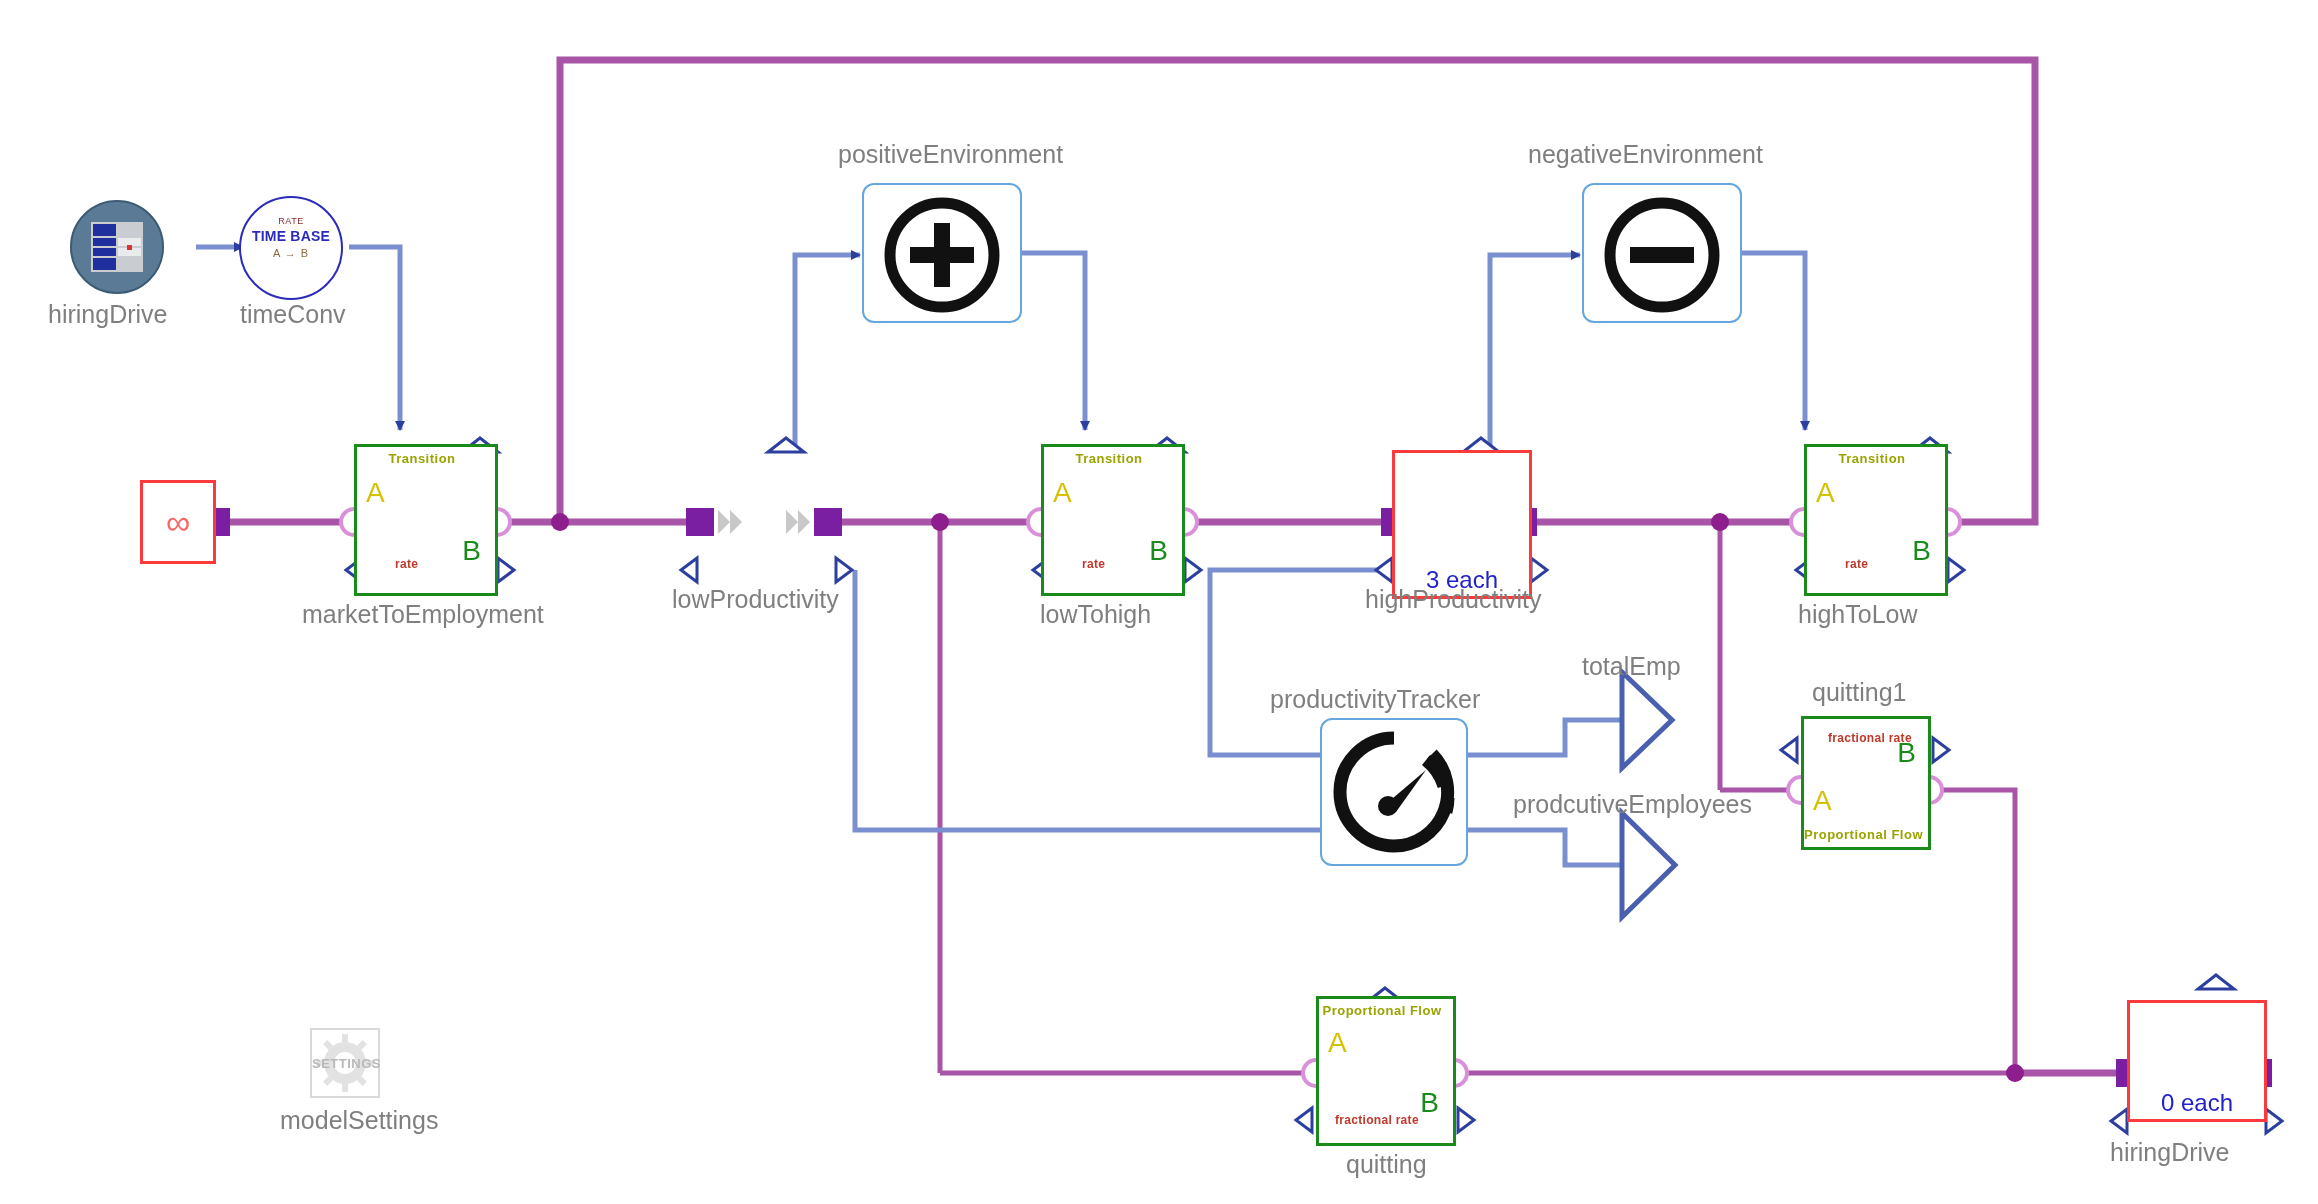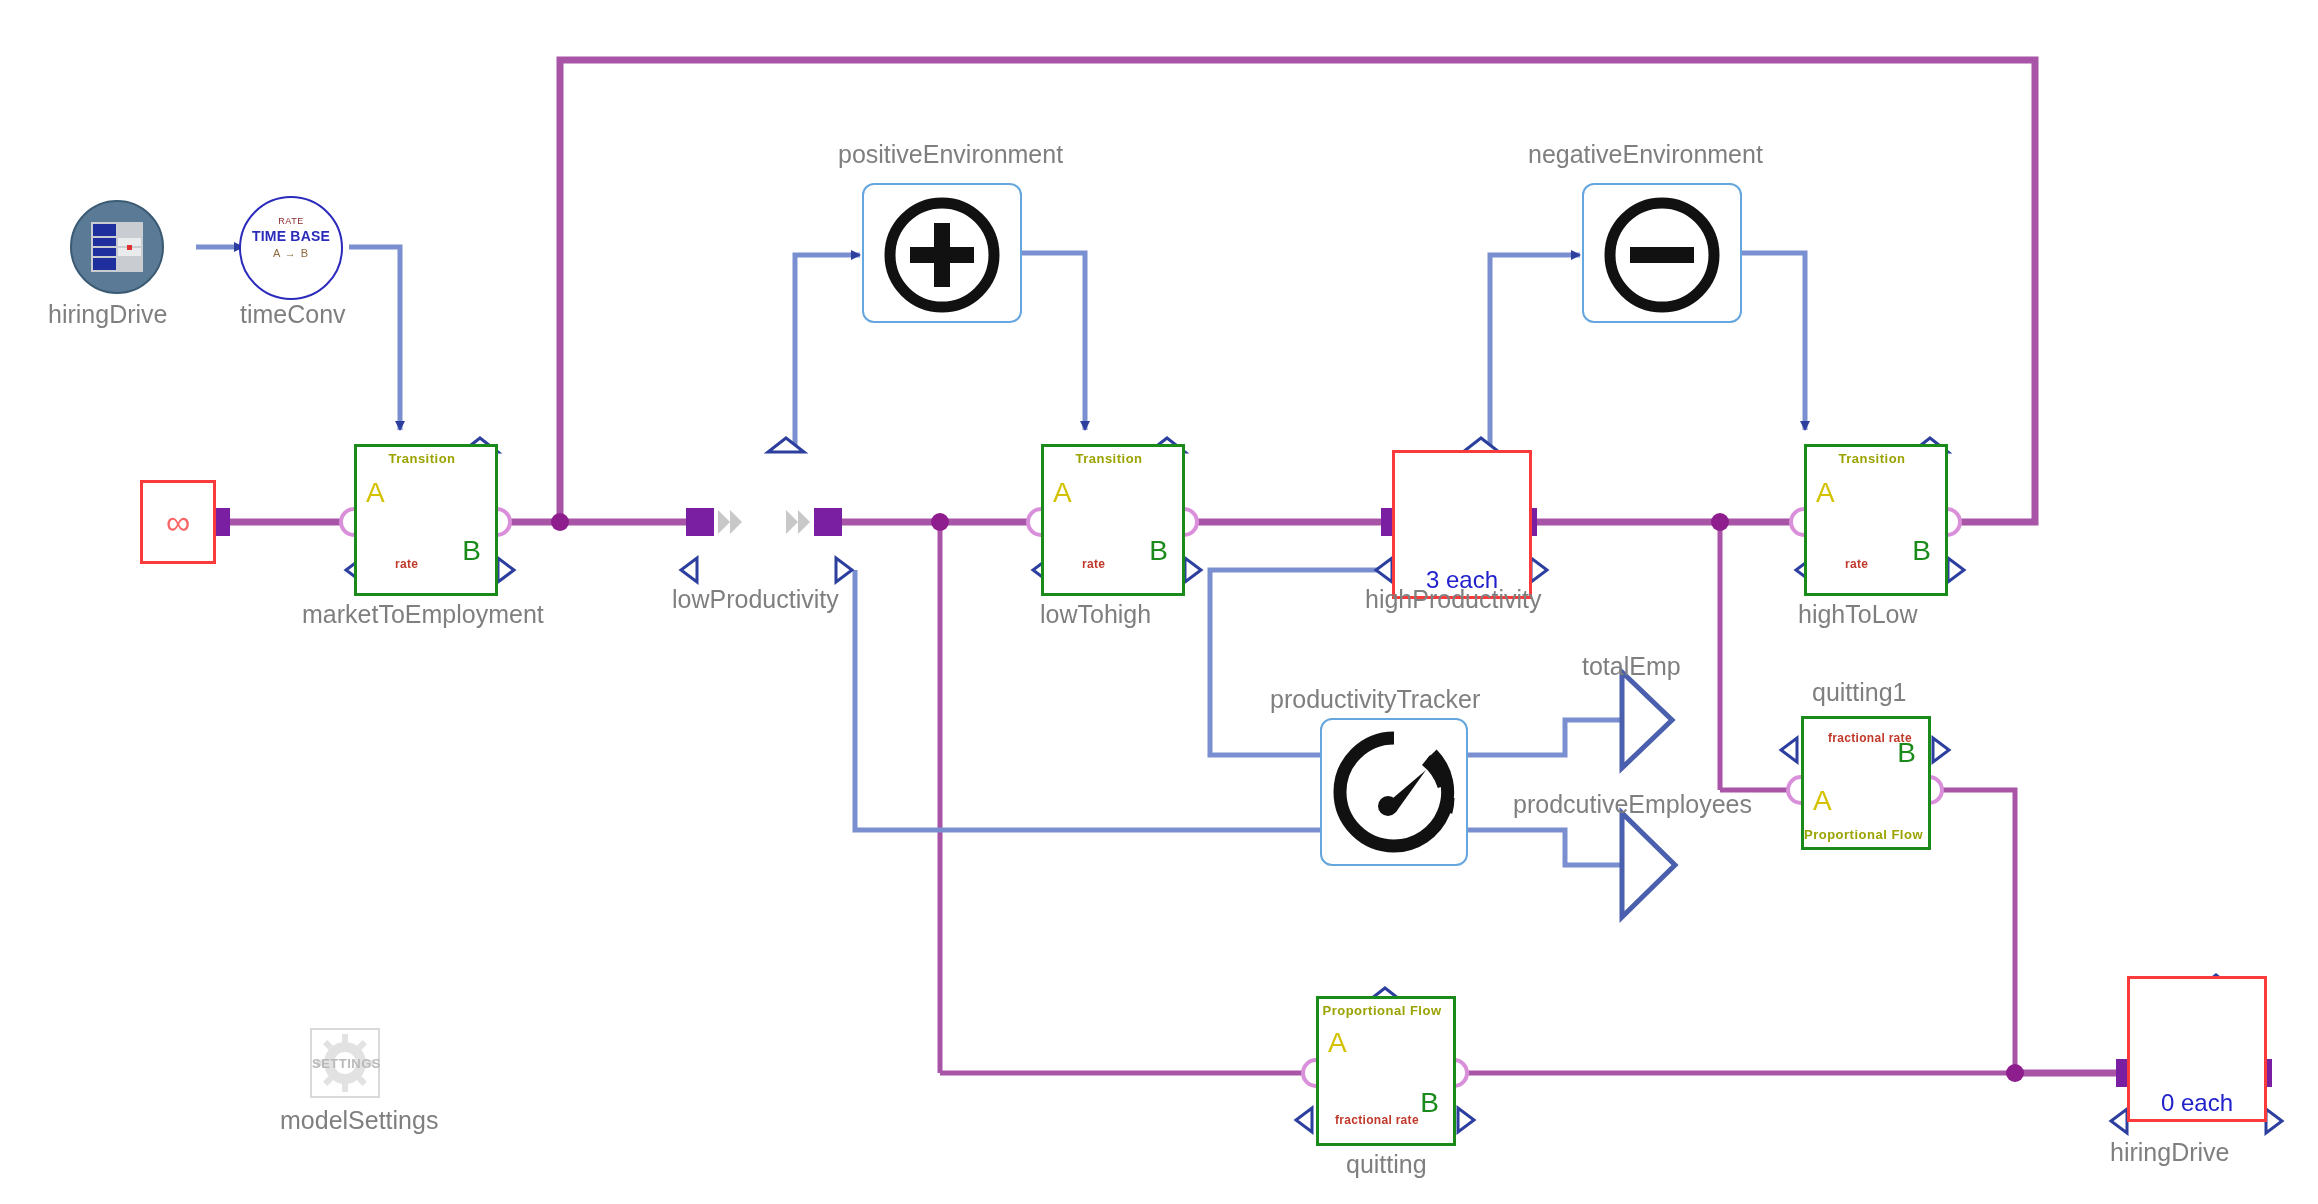--- a/index.html
+++ b/index.html
@@ -438,21 +438,21 @@
   <div class="comp-label" style="left:1812px; top:678px;">quitting1</div>
 
   <div class="node flow" style="left:1316px; top:996px; width:140px; height:150px;">
     <div class="flow-title top">Proportional Flow</div>
     <div class="port-A" style="left:9px; top:30px;">A</div>
     <div class="port-B" style="right:14px; bottom:26px; color:#1a8a1a;">B</div>
     <div class="rate-lbl" style="left:16px; bottom:16px;">fractional rate</div>
   </div>
   <div class="comp-label" style="left:1346px; top:1150px;">quitting</div>
 
-  <div class="node stock" style="left:2127px; top:976px; width:140px; height:146px;">
+  <div class="node stock" style="left:2127px; top:1000px; width:140px; height:122px;">
     <div class="stock-qty">0 each</div>
   </div>
   <div class="comp-label" style="left:2110px; top:1138px;">hiringDrive</div>
 
   <div class="node settings-box" style="left:310px; top:1028px; width:70px; height:70px;">
     <svg width="66" height="66" viewBox="0 0 66 66" style="position:absolute; left:0; top:0;">
       <g fill="#e2e2e2">
         <circle cx="33" cy="33" r="21"></circle>
         <g>
           <rect x="30" y="4" width="6" height="9"></rect>

